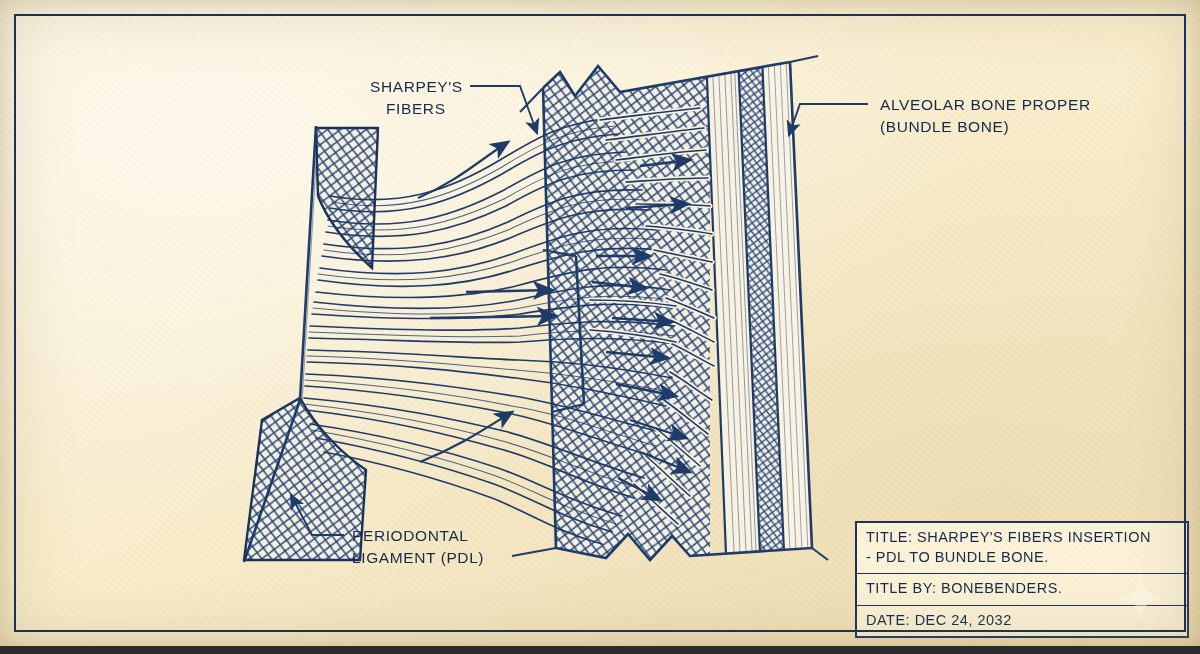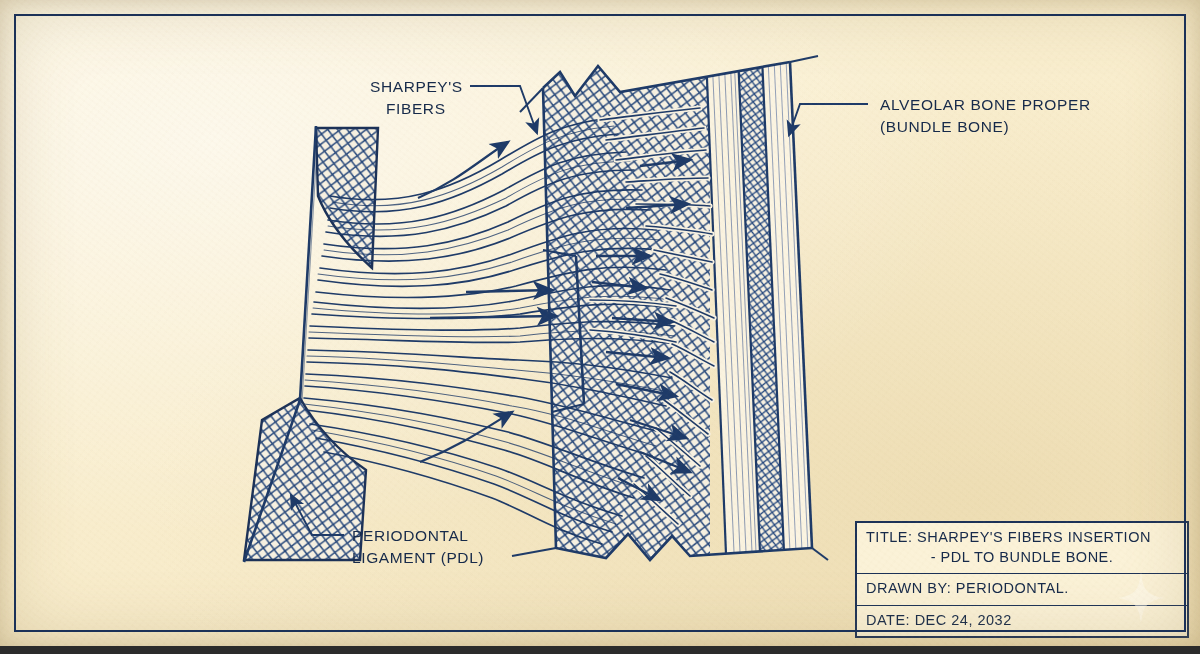--- a/index.html
+++ b/index.html
@@ -20,21 +20,21 @@
   svg.layer{position:absolute;left:0;top:0;width:1200px;height:654px;overflow:visible;}
   .ink{fill:none;stroke:#1d3a68;}
   text.lbl{font-family:"Liberation Sans",sans-serif;fill:#15294a;
         font-size:15.5px;letter-spacing:.6px;}
   
   #titleblock{position:absolute;left:855px;top:521px;width:330px;
         border:2px solid #1b3158;background:rgba(252,244,219,.90);}
   #titleblock .row{border-bottom:1.6px solid #1b3158;padding:5px 9px 6px 9px;}
   #titleblock .row:last-child{border-bottom:none;}
   #titleblock .t{font-size:14.5px;color:#15294a;letter-spacing:.5px;line-height:1.35;}
-  #titleblock .t.ctr{text-align:center;}
+  #titleblock .t.ctr{text-align:left;}
   #sparkle{position:absolute;left:1118px;top:572px;width:46px;height:52px;pointer-events:none;opacity:.55;}
 </style>
 </head>
 <body>
 
 <div id="page">
 
   <svg class="layer" viewBox="0 0 1200 654">
     <defs>
 
@@ -246,21 +246,21 @@
       <text class="lbl" x="352" y="563">LIGAMENT (PDL)</text>
     </g>
   </svg>
 
   <div id="titleblock">
     <div class="row">
       <div class="t">TITLE: SHARPEY'S FIBERS INSERTION</div>
       <div class="t ctr">- PDL TO BUNDLE BONE.</div>
     </div>
     <div class="row">
-      <div class="t">DRAWN BY: PERIODONTAL.</div>
+      <div class="t">TITLE BY: BONEBENDERS.</div>
     </div>
     <div class="row">
       <div class="t">DATE: DEC 24, 2032</div>
     </div>
   </div>
 
   <svg id="sparkle" viewBox="0 0 46 52">
     <path d="M23,0 C25,18 29,23 46,26 C29,29 25,34 23,52 C21,34 17,29 0,26 C17,23 21,18 23,0 Z" fill="#fffdf2" opacity=".85"></path>
   </svg>
 

